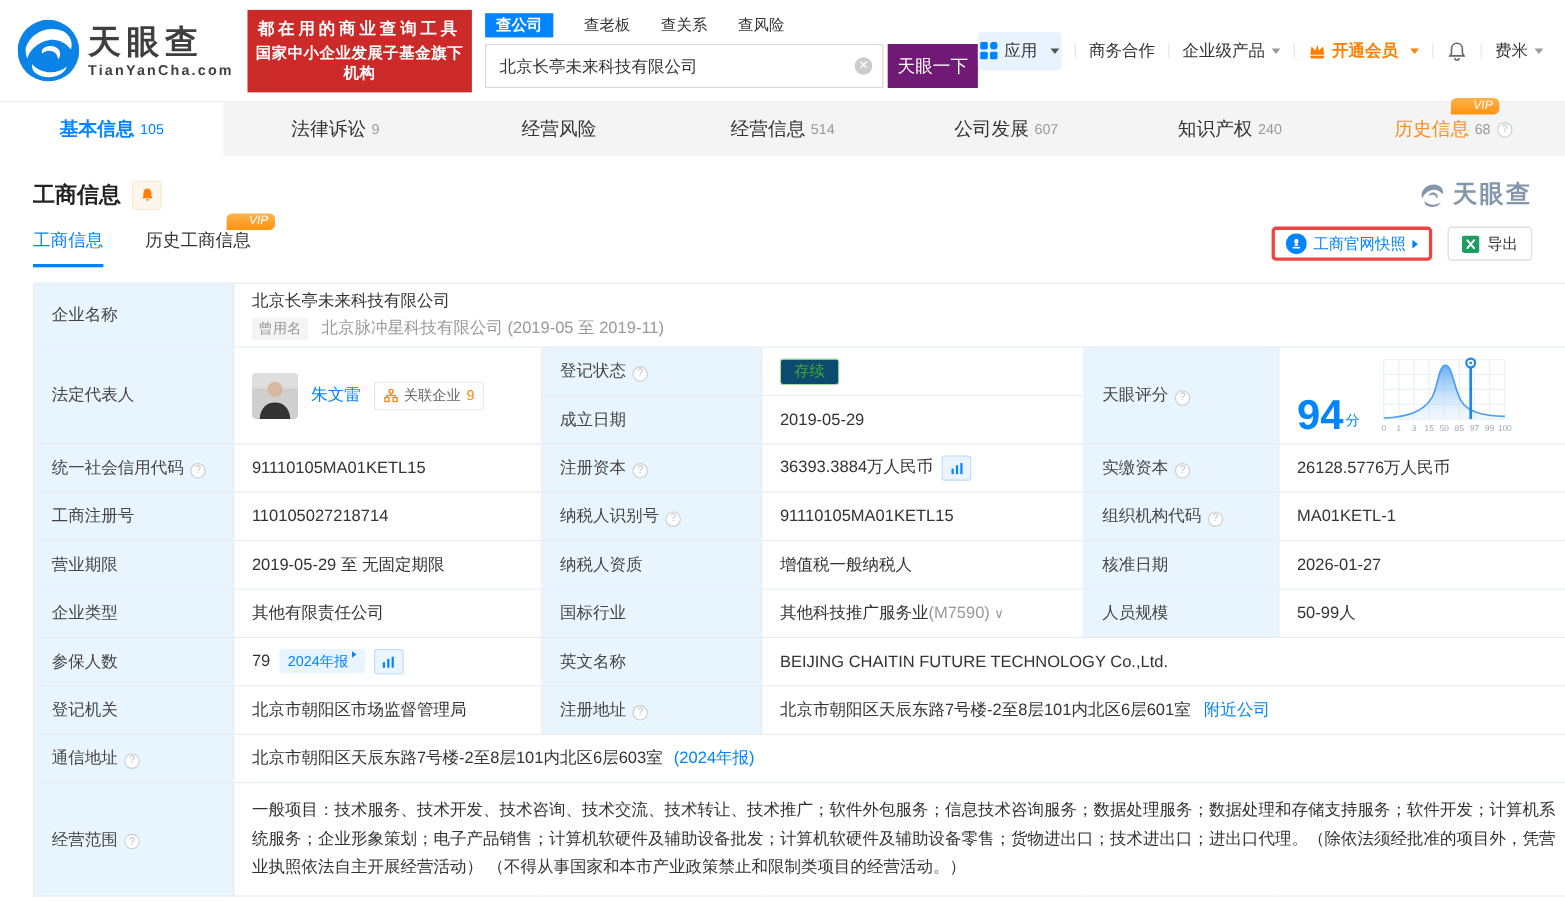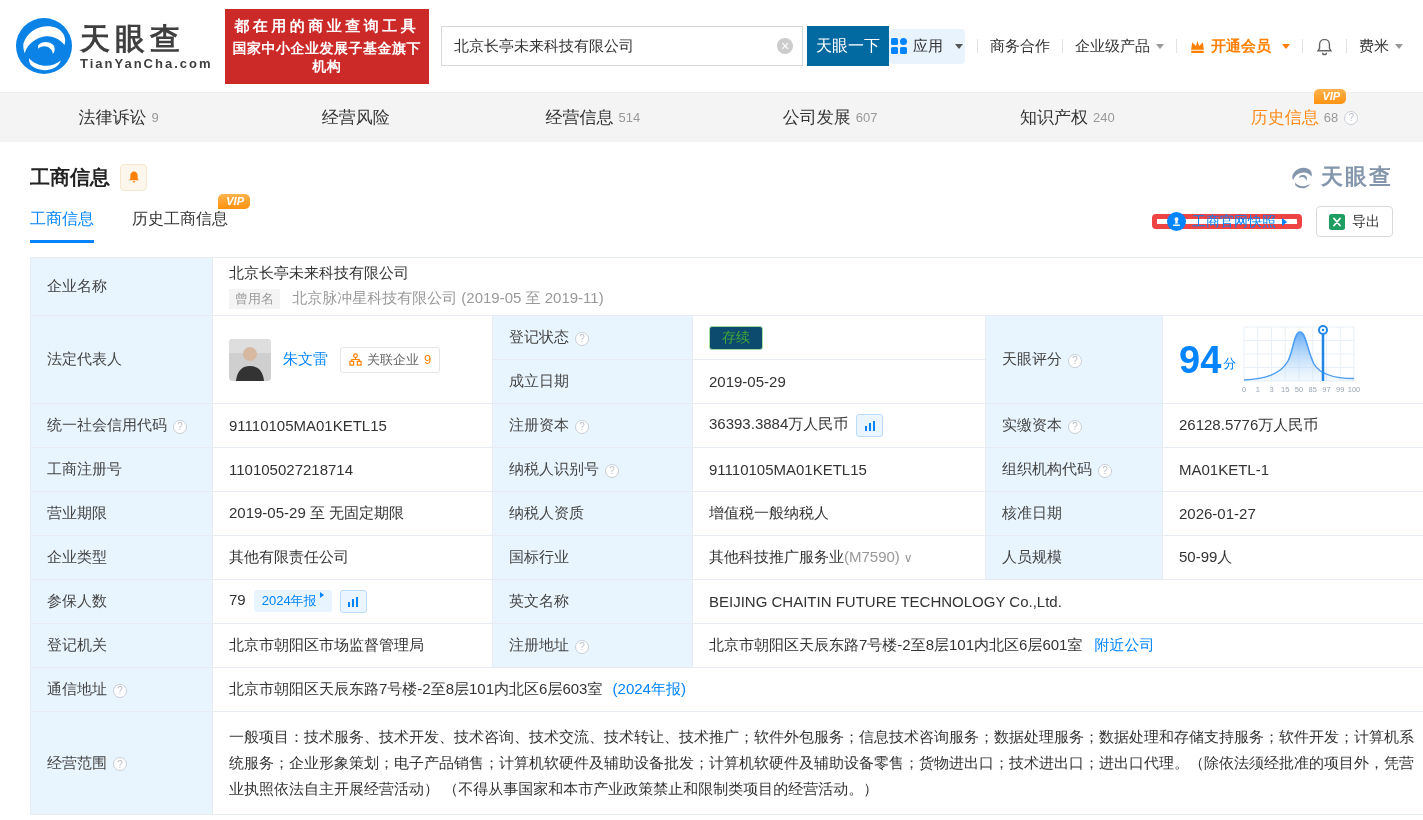--- a/index.html
+++ b/index.html
@@ -18,68 +18,68 @@
   .banner-line1 { font-size:15px; font-weight:bold; letter-spacing:3.5px; }
   .banner-line2 { font-size:14px; font-weight:bold; letter-spacing:0.5px; margin-top:4px; }
   .search { margin-left:12px; width:450px; }
   .search-tabs { display:flex; align-items:center; gap:28px; margin-bottom:6px; }
   .search-tab { font-size:14px; color:#333; cursor:pointer; }
   .search-tab.active { background:#0084ff; color:#fff; padding:2px 10px; font-weight:bold; }
   .search-row { display:flex; align-items:center; }
   .search-box { position:relative; width:362px; }
   .search-input { width:100%; height:40px; border:1px solid #d8d8d8; padding:0 36px 0 12px; font-size:15px; color:#333; outline:none; font-family:inherit; }
   .clear-icon { position:absolute; right:10px; top:12px; width:16px; height:16px; border-radius:50%; background:#ccc; color:#fff; font-size:11px; line-height:16px; text-align:center; cursor:pointer; }
-  .search-btn { margin-left:4px; width:82px; height:40px; background:#0369a1; color:#fff; border:none; font-size:16px; cursor:pointer; font-family:inherit; }
+  .search-btn { margin-left:4px; width:82px; height:40px; background:#701a75; color:#fff; border:none; font-size:16px; cursor:pointer; font-family:inherit; }
   .nav { margin-left:auto; display:flex; align-items:center; font-size:15px; color:#333; }
   .nav-sep { width:1px; height:14px; background:#e3e3e3; margin:0 12px; }
   .nav-item { display:flex; align-items:center; cursor:pointer; white-space:nowrap; }
   .nav-apps { background:#e9f3fe; border-radius:4px; padding:8px 2px; gap:6px; }
   .caret { display:inline-block; width:0; height:0; border-top:5px solid #555; border-left:4px solid transparent; border-right:4px solid transparent; margin-left:6px; }
   .caret.gray { border-top-color:#999; }
   .caret.orange { border-top-color:#ff8000; }
   .nav-vip { color:#ff8000; font-weight:bold; gap:5px; }
   
   .tabbar { display:flex; height:50px; background:#f4f4f4; border-top:1px solid #eee; }
   .tab { flex:1; display:flex; align-items:center; justify-content:center; font-size:17px; color:#333; cursor:pointer; }
   .tab .count { font-size:13px; color:#999; margin-left:5px; }
   .tab.active { background:#fff; color:#0084ff; font-weight:bold; }
   .tab.active .count { color:#0084ff; font-weight:normal; }
   .tab.history { color:#ff8c1a; }
   .tab-inner { position:relative; display:flex; align-items:center; }
-  .vip-badge { background:linear-gradient(180deg,#ffb34d,#ff9211); color:#fff; font-size:11px; font-weight:bold; font-style:italic; padding:1px 6px 1px 8px; border-radius:5px 5px 5px 0; line-height:13px; }
+  .vip-badge { background:linear-gradient(180deg,#ffb34d,#ff9211); color:#fff; font-size:11px; font-weight:normal; font-style:italic; padding:1px 6px 1px 20px; border-radius:5px 5px 5px 0; line-height:13px; }
   .tab-vip { position:absolute; top:-17px; right:-8px; }
   .help-icon { display:inline-flex; align-items:center; justify-content:center; width:14px; height:14px; border:1px solid #c9ced8; border-radius:50%; color:#b9bfca; font-size:10px; margin-left:6px; flex:none; cursor:pointer; background:#fff; }
   
   .section-header { display:flex; align-items:center; padding:20px 30px 0 30px; }
   .section-title { font-size:20px; font-weight:bold; color:#222; }
   .bell-chip { margin-left:10px; width:27px; height:27px; background:#fdf6ec; border:1px solid #f6e7cd; border-radius:4px; display:flex; align-items:center; justify-content:center; cursor:pointer; }
   .watermark { margin-left:auto; display:flex; align-items:center; gap:6px; color:#8496ab; font-size:22px; font-weight:bold; letter-spacing:2px; }
   
   .subtab-row { display:flex; align-items:flex-end; padding:14px 30px 0 30px; }
   .subtab { font-size:16px; color:#333; padding-bottom:10px; margin-right:38px; position:relative; cursor:pointer; border-bottom:3px solid transparent; }
   .subtab.active { color:#0084ff; border-bottom-color:#0084ff; }
   .subtab-vip { position:absolute; top:-15px; right:-22px; }
   .subtab-actions { margin-left:auto; display:flex; align-items:center; gap:14px; padding-bottom:6px; }
-  .snapshot-btn { height:15px; display:flex; align-items:center; gap:6px; border:5px solid #ef4444; color:#0084ff; background:#fff; border-radius:4px; padding:0 10px; font-size:14px; cursor:pointer; font-family:inherit; }
+  .snapshot-btn { height:31px; display:flex; align-items:center; gap:6px; border:3px solid #ef4444; color:#0084ff; background:#fff; border-radius:4px; padding:0 10px; font-size:14px; cursor:pointer; font-family:inherit; }
   .snap-arrow { display:inline-block; width:0; height:0; border-left:5px solid #0084ff; border-top:4px solid transparent; border-bottom:4px solid transparent; }
   .export-btn { height:31px; display:flex; align-items:center; gap:7px; border:1px solid #d9d9d9; color:#333; background:#fff; border-radius:4px; padding:0 12px; font-size:14px; cursor:pointer; font-family:inherit; }
   
   .biz-table { margin:14px 30px 0 30px; width:1405px; border-collapse:collapse; table-layout:fixed; font-size:15px; }
   .biz-table td { border:1px solid #e6ecf2; padding:6px 16px; height:44px; vertical-align:middle; color:#333; }
   .biz-table td.lbl { background:#e9f5fe; color:#454545; }
   .company-name { color:#333; }
   .former-line { margin-top:6px; color:#999; }
   .former-badge { display:inline-block; background:#f4f4f4; color:#999; font-size:13px; padding:1px 6px; margin-right:8px; }
   .legal-cell { display:flex; align-items:center; gap:12px; }
   .avatar { width:42px; height:42px; border-radius:4px; overflow:hidden; flex:none; cursor:pointer; }
   .link { color:#0084ff; cursor:pointer; text-decoration:none; }
   .related-badge { display:inline-flex; align-items:center; gap:5px; border:1px solid #e6e6e6; border-radius:3px; padding:3px 8px; font-size:13px; color:#666; cursor:pointer; background:#fff; }
   .related-badge .cnt { color:#ff8000; }
   .status-badge { display:inline-block; background:#0c4a6e; border:1px solid #a5dd9c; color:#41a836; border-radius:3px; padding:2px 12px; font-size:14px; }
-  .score-cell { display:flex; align-items:center; }
+  .score-cell { display:flex; gap:14px; }
   .score-num-wrap { display:flex; align-items:flex-end; color:#0084ff; }
   .score-num { font-size:38px; font-weight:bold; line-height:38px; }
   .score-unit { font-size:13px; padding-bottom:6px; margin-left:2px; }
   .chip-btn { display:inline-flex; align-items:center; justify-content:center; width:27px; height:23px; background:#eaf5ff; border:1px solid #bcdcff; border-radius:3px; margin-left:8px; vertical-align:middle; cursor:pointer; }
   .report-badge { display:inline-flex; align-items:flex-start; background:#e8f4ff; color:#0084ff; font-size:13px; padding:2px 8px; border-radius:3px; margin-left:8px; cursor:pointer; gap:3px; }
   .report-arrow { display:inline-block; width:0; height:0; border-left:4px solid #0084ff; border-top:3.5px solid transparent; border-bottom:3.5px solid transparent; }
   .muted { color:#999; }
   .chev { color:#999; font-size:12px; margin-left:4px; cursor:pointer; }
   .scope-text { line-height:26px; }
   td.scope-cell { padding:12px 16px; }
@@ -98,20 +98,26 @@
     <div class="logo-text">
       <span class="logo-title">天眼查</span>
       <span class="logo-domain">TianYanCha.com</span>
     </div>
   </div>
   <div class="banner">
     <div class="banner-line1">都在用的商业查询工具</div>
     <div class="banner-line2">国家中小企业发展子基金旗下机构</div>
   </div>
   <div class="search">
+    <div class="search-tabs">
+      <span class="search-tab active">查公司</span>
+      <span class="search-tab">查老板</span>
+      <span class="search-tab">查关系</span>
+      <span class="search-tab">查风险</span>
+    </div>
     <div class="search-row">
       <div class="search-box">
         <input class="search-input" value="北京长亭未来科技有限公司" style="">
         <span class="clear-icon">✕</span>
       </div>
       <button class="search-btn">天眼一下</button>
     </div>
   </div>
   <div class="nav">
     <div class="nav-item nav-apps">
@@ -151,20 +157,24 @@
     </div>
     <span class="nav-sep"></span>
     <div class="nav-item">
       <span>费米</span>
       <span class="caret gray"></span>
     </div>
   </div>
 </div>
 
 <div class="tabbar">
+  <div class="tab active">
+    <span>基本信息</span>
+    <span class="count">105</span>
+  </div>
   <div class="tab">
     <span>法律诉讼</span>
     <span class="count">9</span>
   </div>
   <div class="tab">
     <span>经营风险</span>
   </div>
   <div class="tab">
     <span>经营信息</span>
     <span class="count">514</span>

